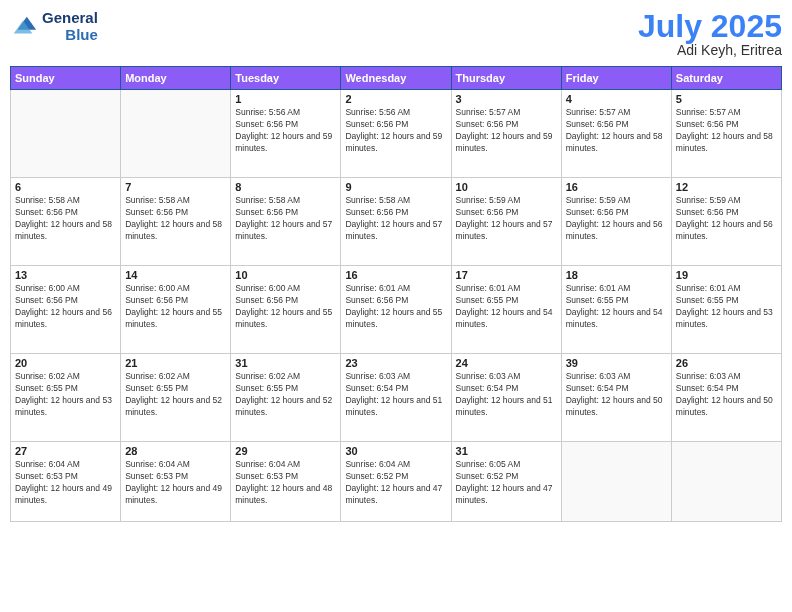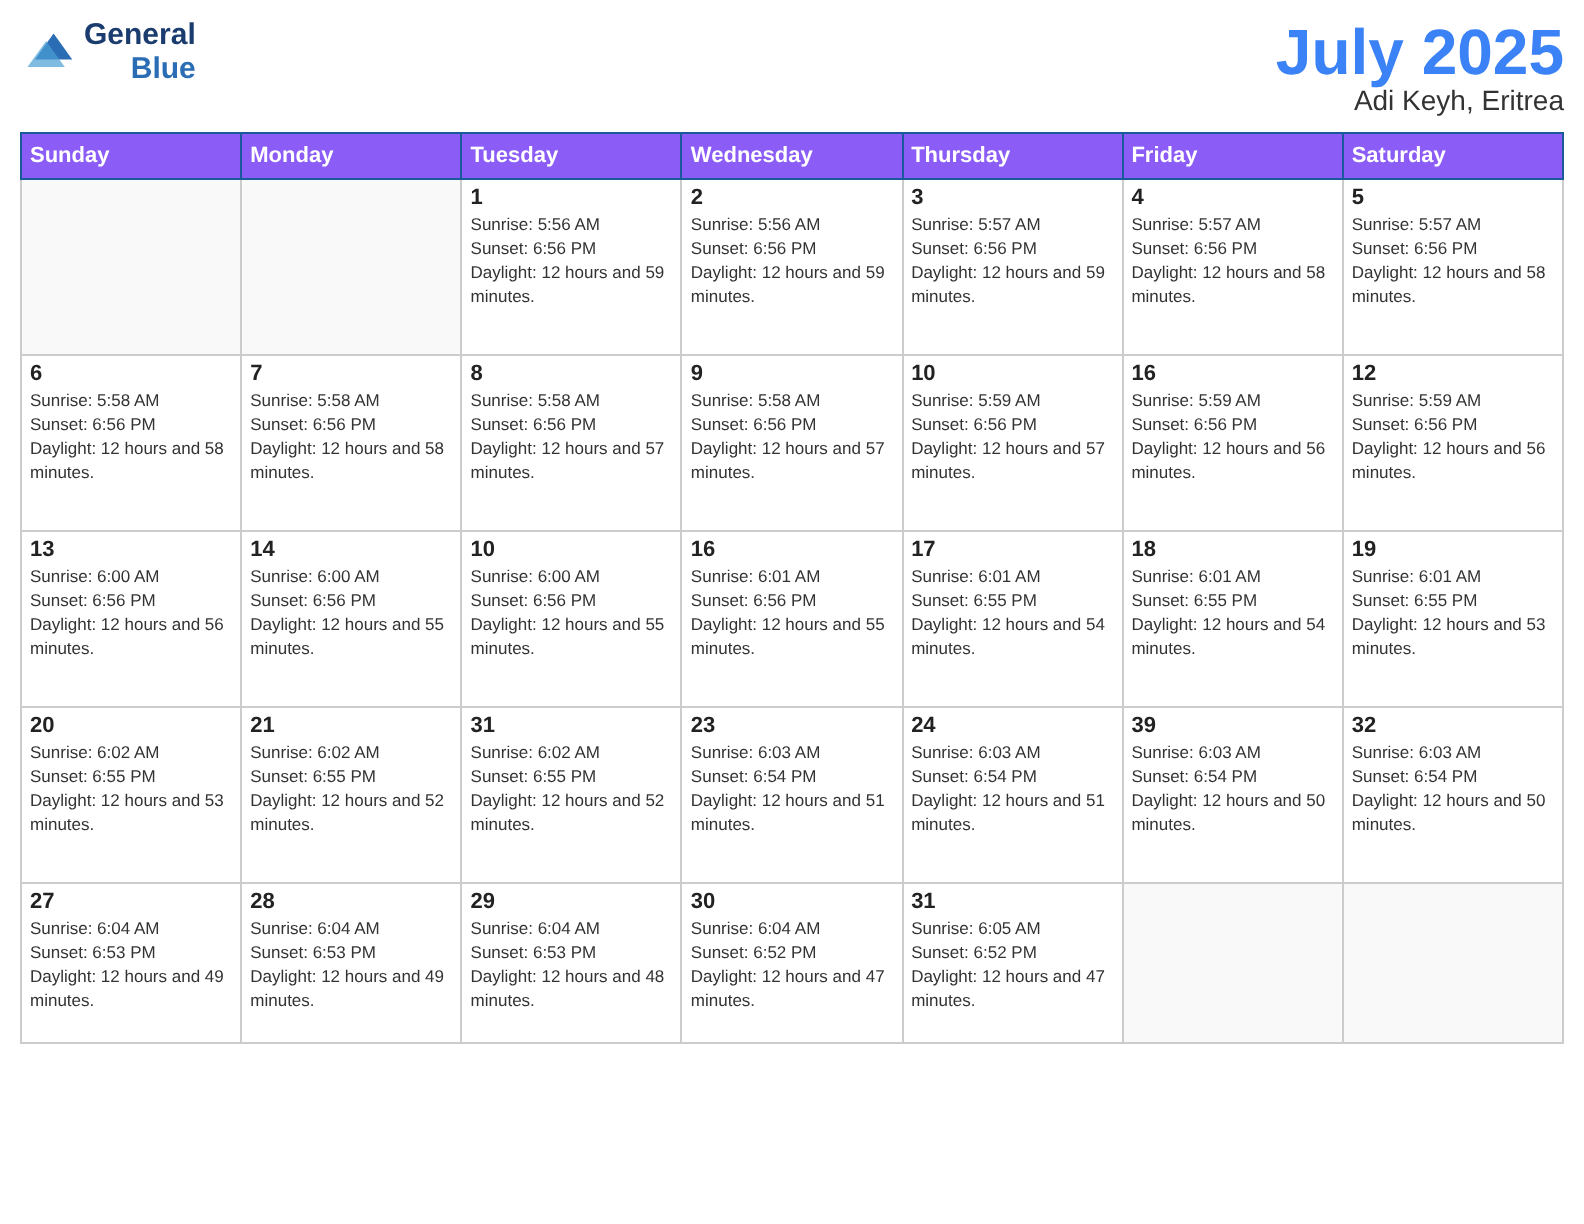--- a/index.html
+++ b/index.html
@@ -226,21 +226,21 @@
           </td>
           <td>
             <span class="day-num">24</span>
             <div class="cell-info">Sunrise: 6:03 AM<br>Sunset: 6:54 PM<br>Daylight: 12 hours and 51 minutes.</div>
           </td>
           <td>
             <span class="day-num">39</span>
             <div class="cell-info">Sunrise: 6:03 AM<br>Sunset: 6:54 PM<br>Daylight: 12 hours and 50 minutes.</div>
           </td>
           <td>
-            <span class="day-num">32</span>
+            <span class="day-num">26</span>
             <div class="cell-info">Sunrise: 6:03 AM<br>Sunset: 6:54 PM<br>Daylight: 12 hours and 50 minutes.</div>
           </td>
         </tr>
         <tr>
           <td>
             <span class="day-num">27</span>
             <div class="cell-info">Sunrise: 6:04 AM<br>Sunset: 6:53 PM<br>Daylight: 12 hours and 49 minutes.</div>
           </td>
           <td>
             <span class="day-num">28</span>

